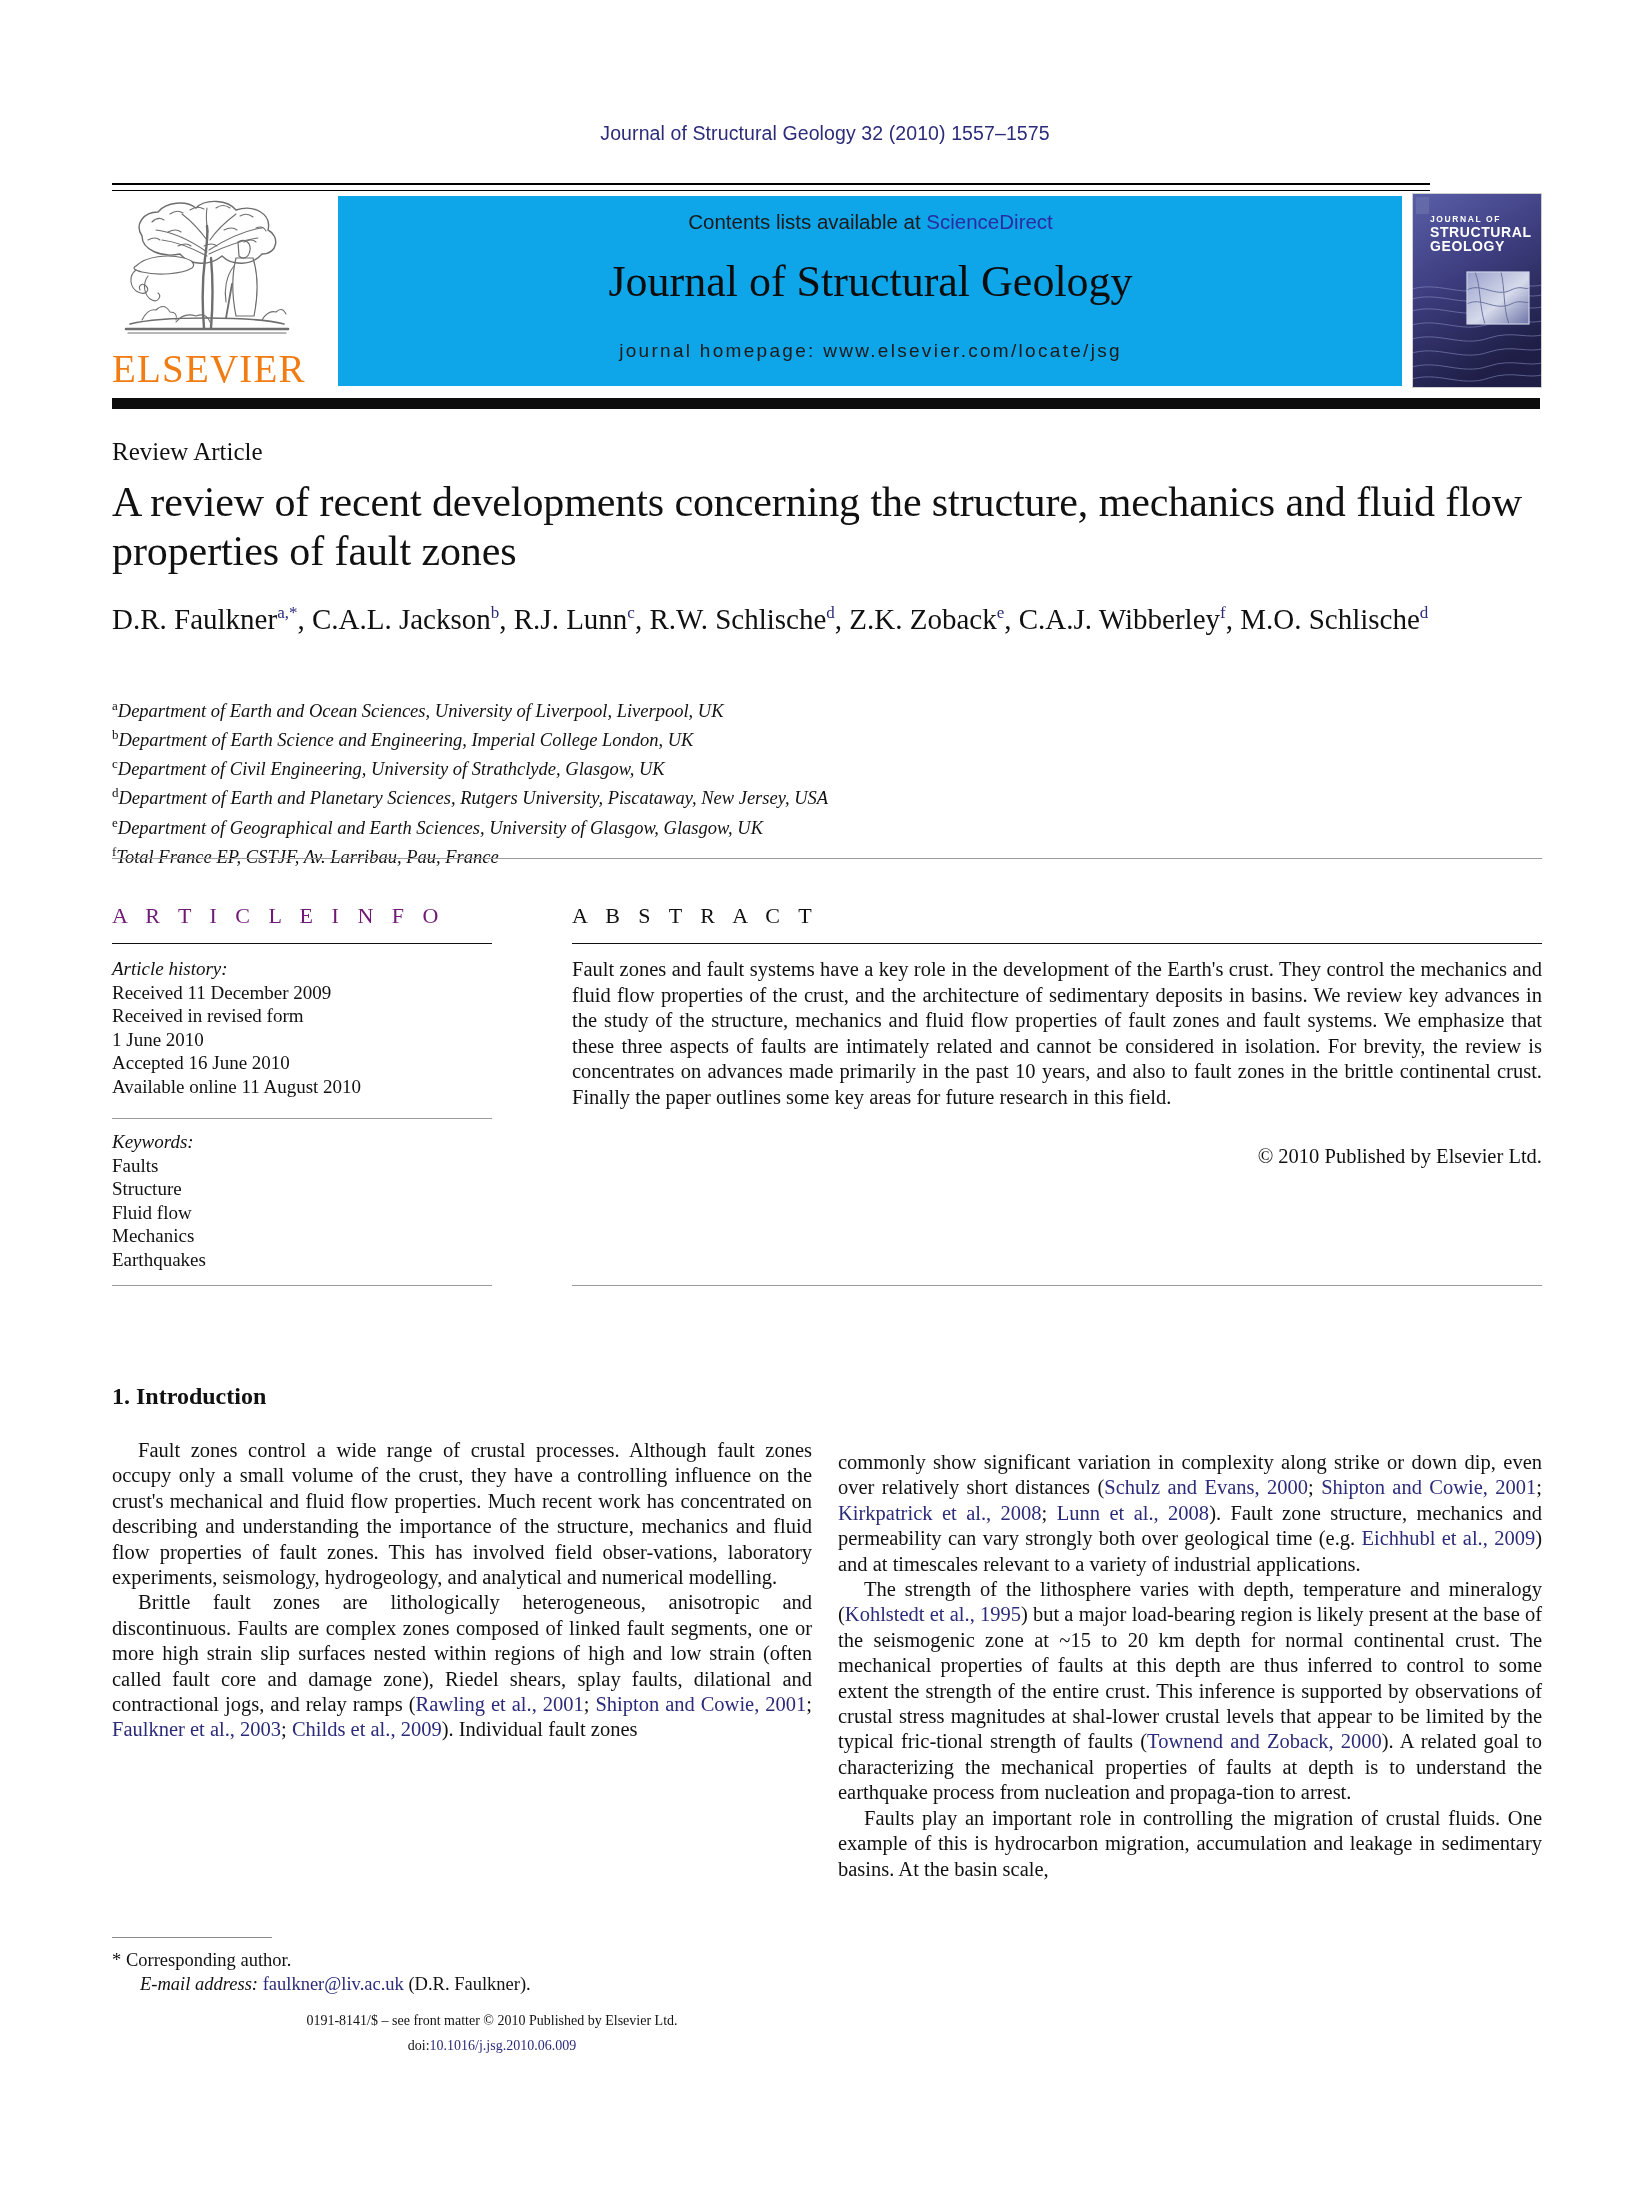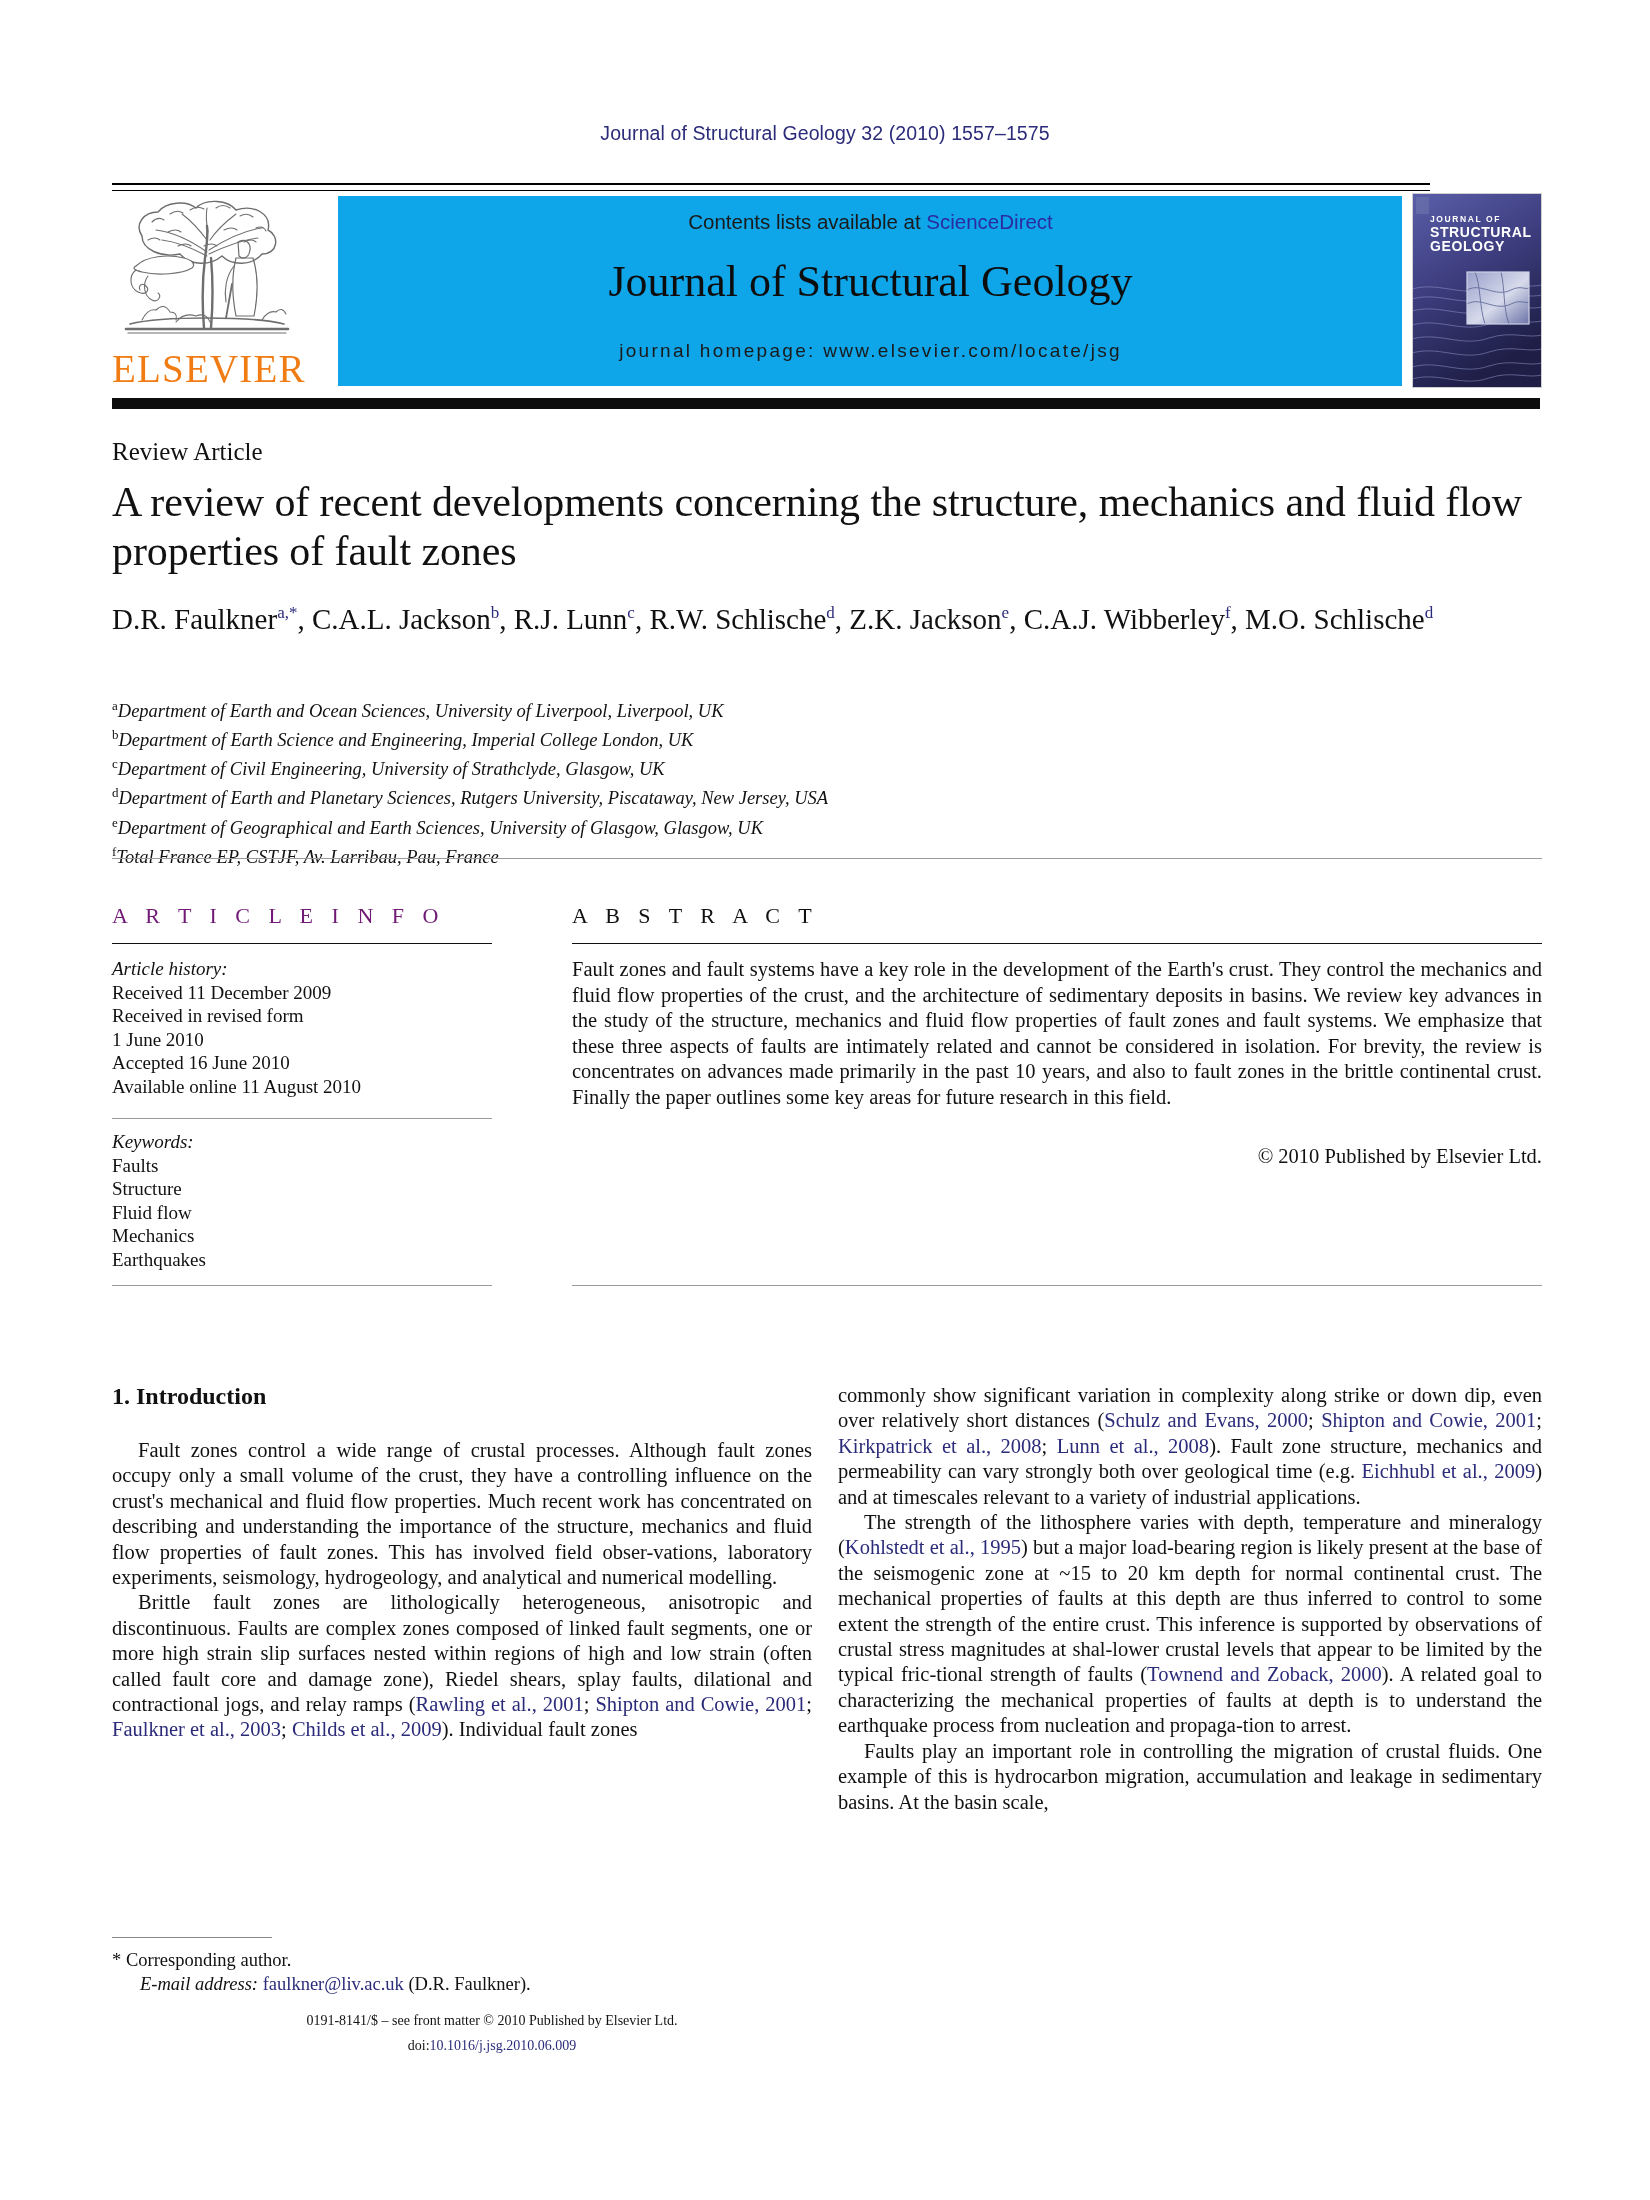--- a/index.html
+++ b/index.html
@@ -258,21 +258,21 @@
     position: absolute;
     left: 112px; top: 1438px;
     width: 700px;
     font-size: 20.5px;
     line-height: 25.4px;
     text-align: justify;
     color: #111;
   }
   .col-right {
     position: absolute;
-    left: 838px; top: 1383px;
+    left: 838px; top: 1450px;
     width: 704px;
     font-size: 20.5px;
     line-height: 25.4px;
     text-align: justify;
     color: #111;
   }
   .col-left p, .col-right p { margin: 0; text-indent: 26px; }
   .col-left p.noind, .col-right p.noind { text-indent: 0; }
   a.cite, .cite { color: #2b2b7a; text-decoration: none; }
 
@@ -417,21 +417,21 @@
         <rect x="54" y="78" width="62" height="52" fill="none" stroke="#cdd2e6" stroke-width="1.2"></rect>
       </g>
     </svg>
   </div>
 
   <div class="rule-bottom"></div>
 
   <div class="review-article">Review Article</div>
   <div class="title">A review of recent developments concerning the structure, mechanics and fluid flow properties of fault zones</div>
 
-  <div class="authors"><span>D.R. Faulkner</span><sup>a,*</sup>, <span>C.A.L. Jackson</span><sup>b</sup>, <span>R.J. Lunn</span><sup>c</sup>, <span>R.W. Schlische</span><sup>d</sup>, <span>Z.K. Jackson</span><sup>e</sup>, <span>C.A.J. Wibberley</span><sup>f</sup>, <span>M.O. Schlische</span><sup>d</sup></div>
+  <div class="authors"><span>D.R. Faulkner</span><sup>a,*</sup>, <span>C.A.L. Jackson</span><sup>b</sup>, <span>R.J. Lunn</span><sup>c</sup>, <span>R.W. Schlische</span><sup>d</sup>, <span>Z.K. Zoback</span><sup>e</sup>, <span>C.A.J. Wibberley</span><sup>f</sup>, <span>M.O. Schlische</span><sup>d</sup></div>
   <div class="affils">
       <div><sup>a</sup><span>Department of Earth and Ocean Sciences, University of Liverpool, Liverpool, UK</span></div>
       <div><sup>b</sup><span>Department of Earth Science and Engineering, Imperial College London, UK</span></div>
       <div><sup>c</sup><span>Department of Civil Engineering, University of Strathclyde, Glasgow, UK</span></div>
       <div><sup>d</sup><span>Department of Earth and Planetary Sciences, Rutgers University, Piscataway, New Jersey, USA</span></div>
       <div><sup>e</sup><span>Department of Geographical and Earth Sciences, University of Glasgow, Glasgow, UK</span></div>
       <div><sup>f</sup><span>Total France EP, CSTJF, Av. Larribau, Pau, France</span></div>
     </div>
 
   <div class="rule-info-top"></div>

